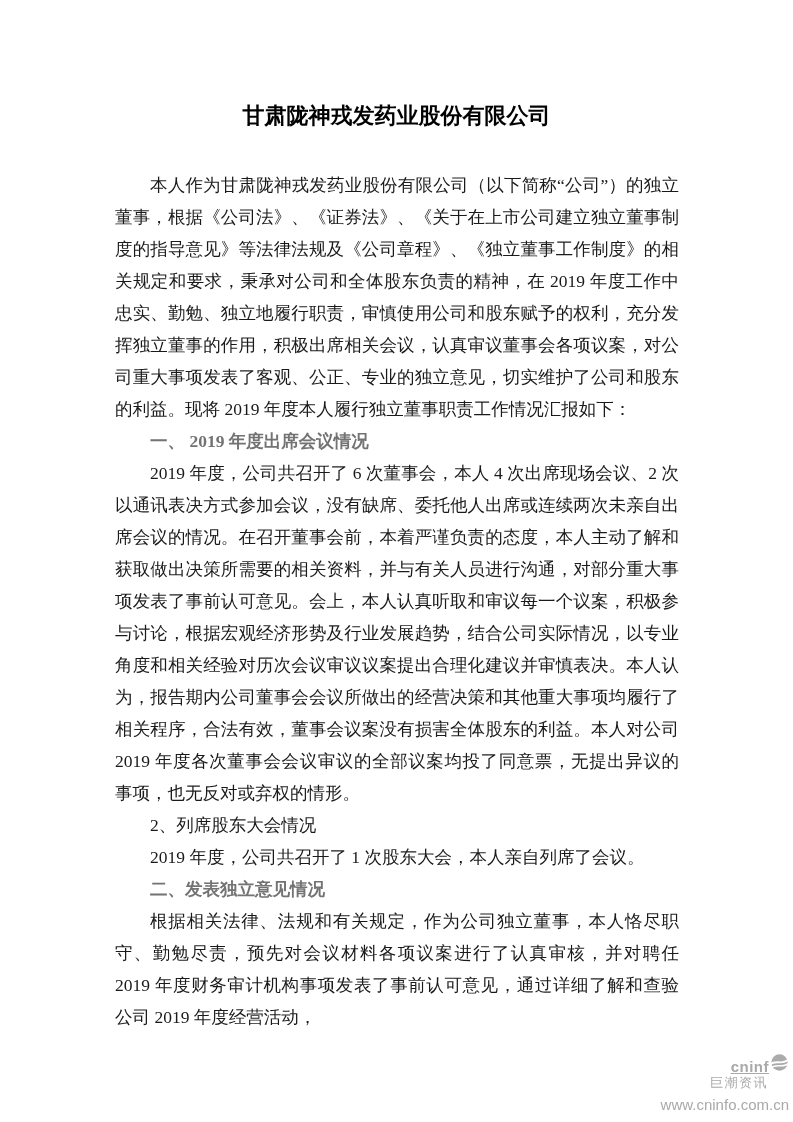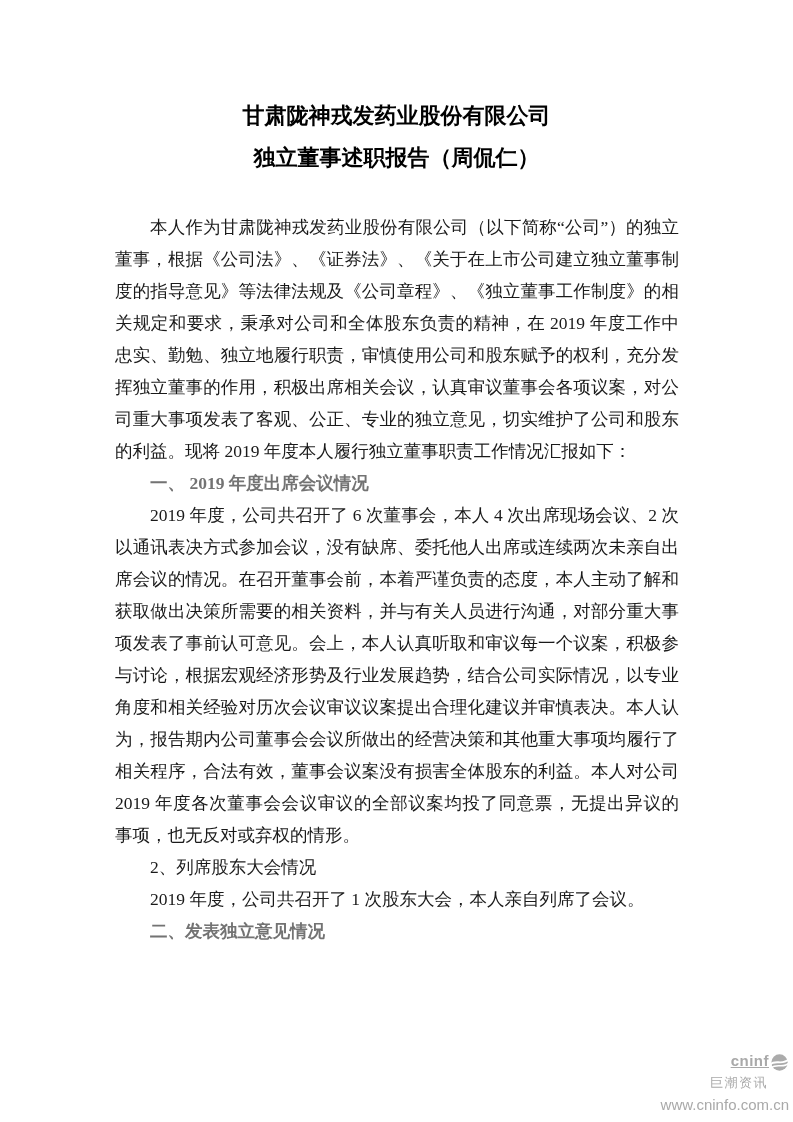--- a/index.html
+++ b/index.html
@@ -45,21 +45,21 @@
     position: absolute;
     right: 4px;
     bottom: 9px;
     text-align: right;
     color: #a9a9a9;
     font-family: "Liberation Sans", "DejaVu Sans", sans-serif;
     line-height: 1.1;
   }
   .watermark .row1 {
     display: flex;
-    align-items: flex-start;
+    align-items: flex-end;
     justify-content: flex-end;
     text-decoration: underline;
   }
   .watermark .brand {
     font-weight: bold;
     font-size: 15px;
     letter-spacing: 0.5px;
   }
   .watermark .swirl {
     margin-left: 1px;
@@ -76,38 +76,38 @@
     margin-top: 6px;
   }
 </style>
 </head>
 <body>
 
 <div class="page">
 
   <div class="titles">
     <div>甘肃陇神戎发药业股份有限公司</div>
-    <div>独立董事述职报告（周侃仁）</div>
   </div>
 
   <div class="content">
 
       <p class="body">本人作为甘肃陇神戎发药业股份有限公司（以下简称“公司”）的独立董事，根据《公司法》、《证券法》、《关于在上市公司建立独立董事制度的指导意见》等法律法规及《公司章程》、《独立董事工作制度》的相关规定和要求，秉承对公司和全体股东负责的精神，在 2019 年度工作中忠实、勤勉、独立地履行职责，审慎使用公司和股东赋予的权利，充分发挥独立董事的作用，积极出席相关会议，认真审议董事会各项议案，对公司重大事项发表了客观、公正、专业的独立意见，切实维护了公司和股东的利益。现将 2019 年度本人履行独立董事职责工作情况汇报如下：</p>
 
       <p class="heading">一、 2019 年度出席会议情况</p>
 
 
       <p class="body">2019 年度，公司共召开了 6 次董事会，本人 4 次出席现场会议、2 次以通讯表决方式参加会议，没有缺席、委托他人出席或连续两次未亲自出席会议的情况。在召开董事会前，本着严谨负责的态度，本人主动了解和获取做出决策所需要的相关资料，并与有关人员进行沟通，对部分重大事项发表了事前认可意见。会上，本人认真听取和审议每一个议案，积极参与讨论，根据宏观经济形势及行业发展趋势，结合公司实际情况，以专业角度和相关经验对历次会议审议议案提出合理化建议并审慎表决。本人认为，报告期内公司董事会会议所做出的经营决策和其他重大事项均履行了相关程序，合法有效，董事会议案没有损害全体股东的利益。本人对公司 2019 年度各次董事会会议审议的全部议案均投了同意票，无提出异议的事项，也无反对或弃权的情形。</p>
 
       <p class="body">2、列席股东大会情况</p>
 
       <p class="body">2019 年度，公司共召开了 1 次股东大会，本人亲自列席了会议。</p>
 
       <p class="heading">二、发表独立意见情况</p>
 
+      <p class="body">根据相关法律、法规和有关规定，作为公司独立董事，本人恪尽职守、勤勉尽责，预先对会议材料各项议案进行了认真审核，并对聘任 2019 年度财务审计机构事项发表了事前认可意见，通过详细了解和查验公司 2019 年度经营活动，</p>
     </div>
 
   <div class="watermark">
     <div class="row1">
       <span class="brand">cninf</span>
       <span class="swirl">
         <svg width="19" height="19" viewBox="0 0 20 20" aria-hidden="true">
           <circle cx="10" cy="10" r="8.6" fill="#ababab"></circle>
           <path d="M0.5 12 C 5 6.5, 14 13.5, 19.8 6.5" stroke="#ffffff" stroke-width="2" fill="none"></path>
           <path d="M1.5 15.5 C 6.5 10.5, 15 16.5, 19.8 10.5" stroke="#ffffff" stroke-width="1.6" fill="none"></path>

